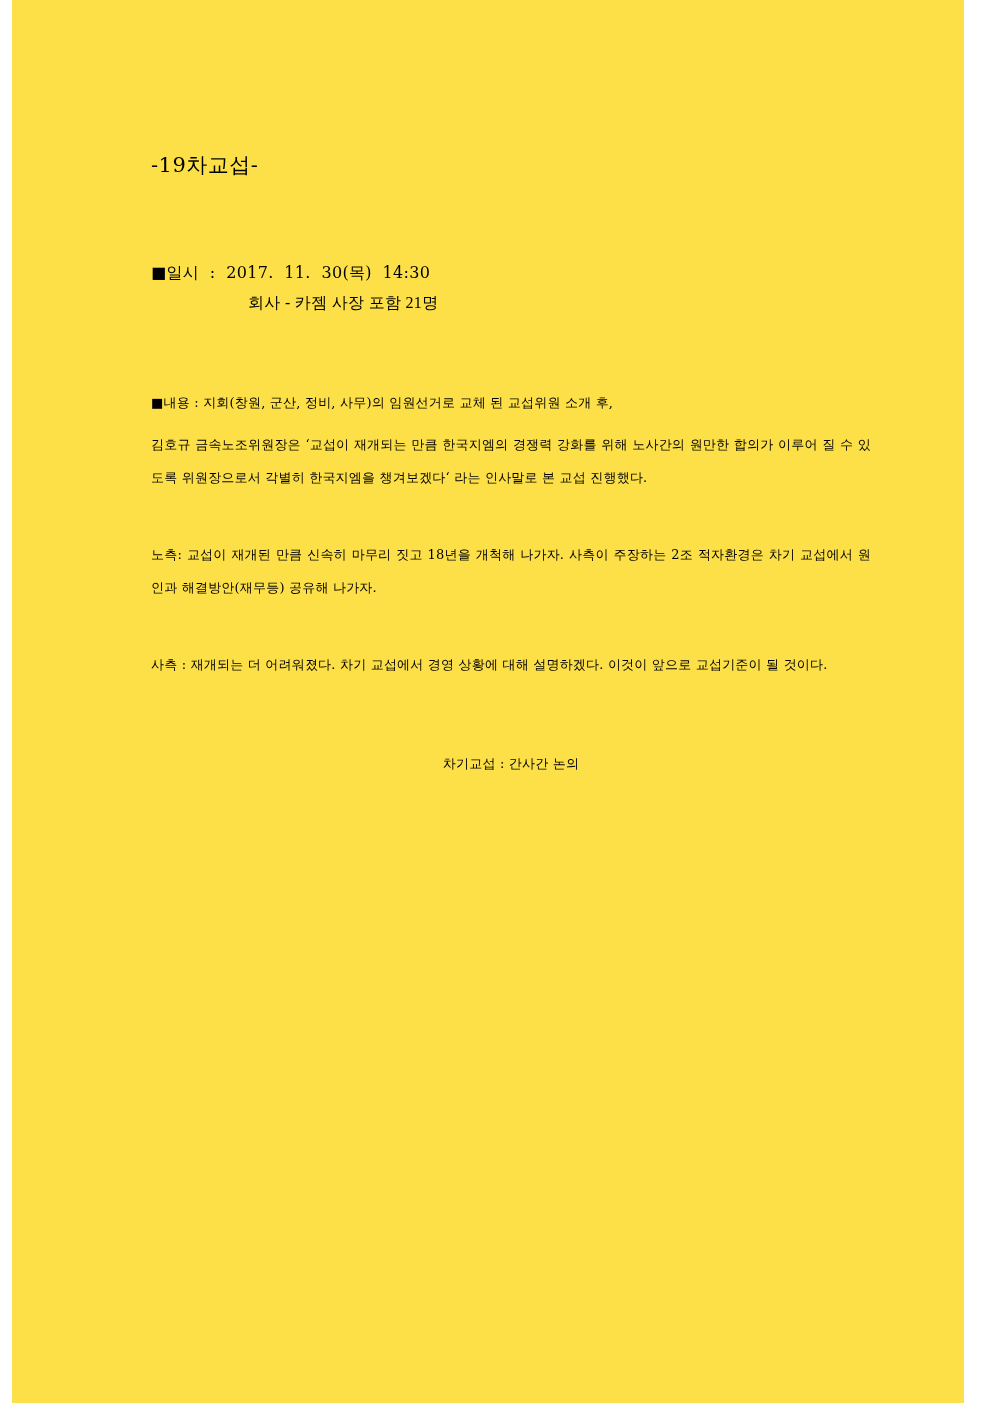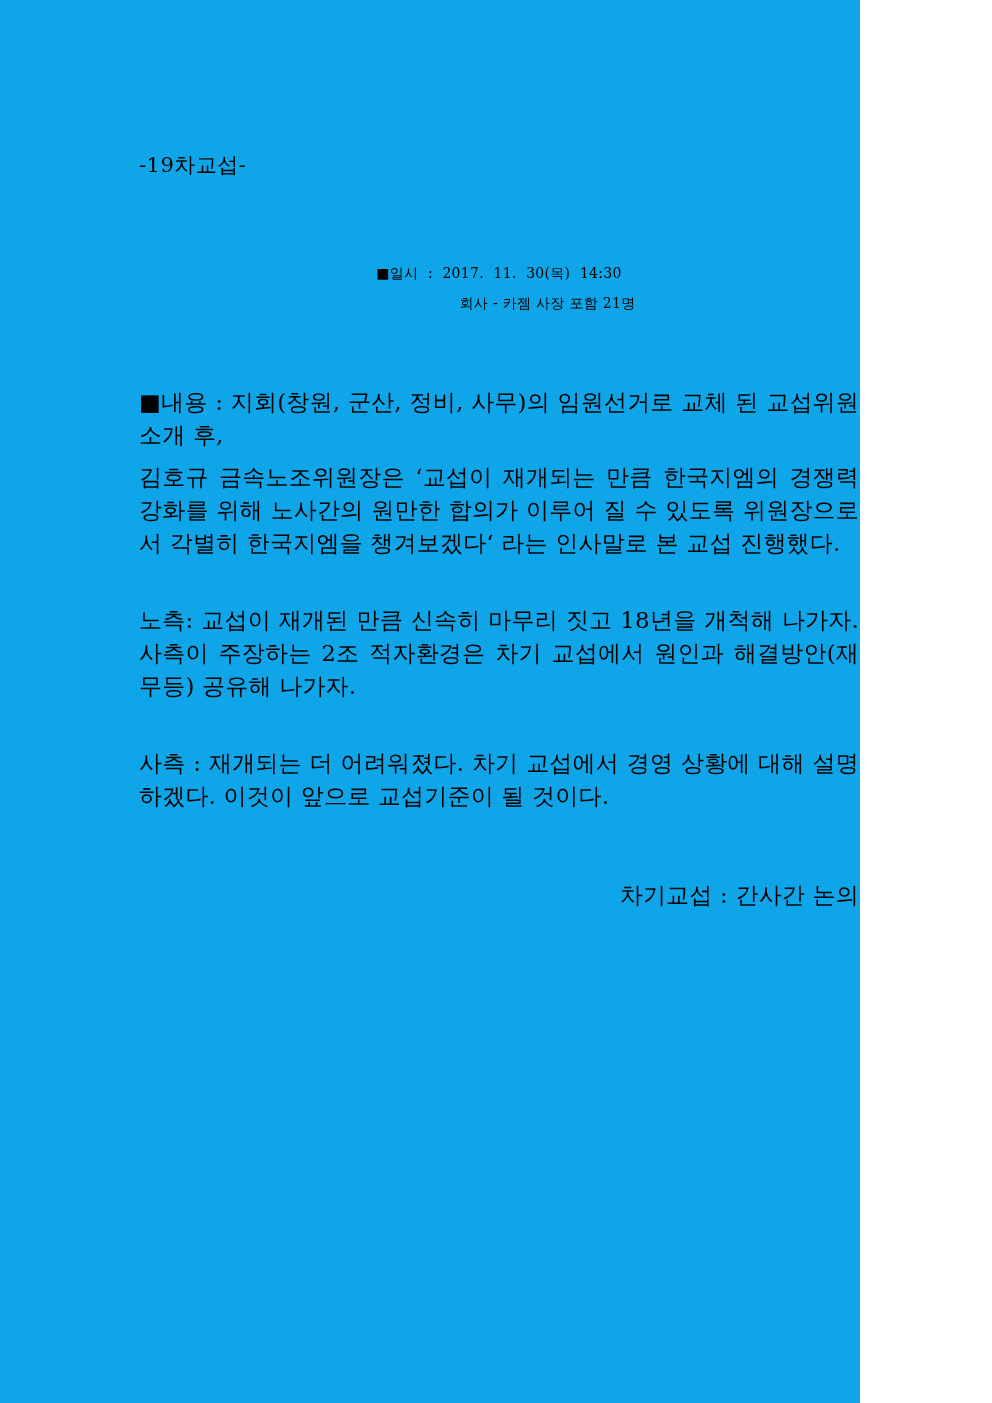--- a/index.html
+++ b/index.html
@@ -10,64 +10,64 @@
   body {
     width: 992px;
     height: 1403px;
     font-family: "DejaVu Serif", "Liberation Serif", serif;
     color: #000000;
     position: relative;
     overflow: hidden;
   }
   .page {
     position: absolute;
-    left: 0;
+    left: 12px;
     top: 0;
-    width: 860px;
+    width: 952px;
     height: 1403px;
-    background: #0ea5e9;
+    background: #fde047;
   }
   .content {
     position: absolute;
     left: 139px;
     top: 150px;
     width: 720px;
   }
   .doc-title {
     font-size: 21px;
     line-height: 30px;
     letter-spacing: 0.5px;
     margin-bottom: 78px;
   }
   .meta-block {
-    font-size: 14px;
+    font-size: 16px;
     line-height: 30px;
     letter-spacing: 0.3px;
     margin-bottom: 10px;
-    text-align: center;
   }
   .meta-line {
     white-space: pre;
   }
   .meta-indent {
     padding-left: 97px;
     white-space: pre;
+    font-family: Liberation Serif, serif;
   }
   .spacer-1 { height: 58px; }
   .spacer-2 { height: 22px; }
   .para {
-    font-size: 23px;
+    font-size: 13px;
     line-height: 33px;
     text-align: justify;
     text-justify: inter-character;
     margin: 0 0 22px 0;
     letter-spacing: 0.2px;
   }
   .para.no-just {
-    text-align: right;
+    text-align: center;
   }
   .para-body-first {
     margin-bottom: 0;
   }
   .para-body-rest {
     margin-top: 9px;
   }
   .sign {
     font-size: 19.5px;
     line-height: 33px;

